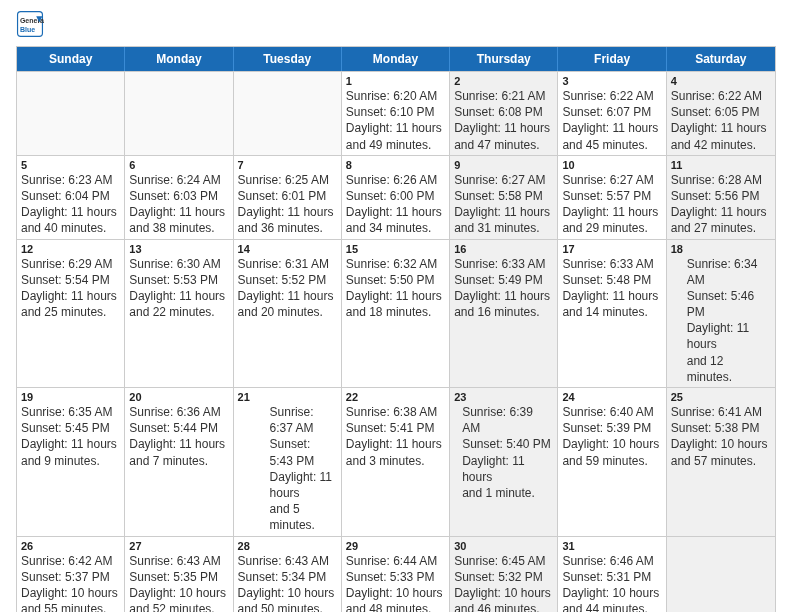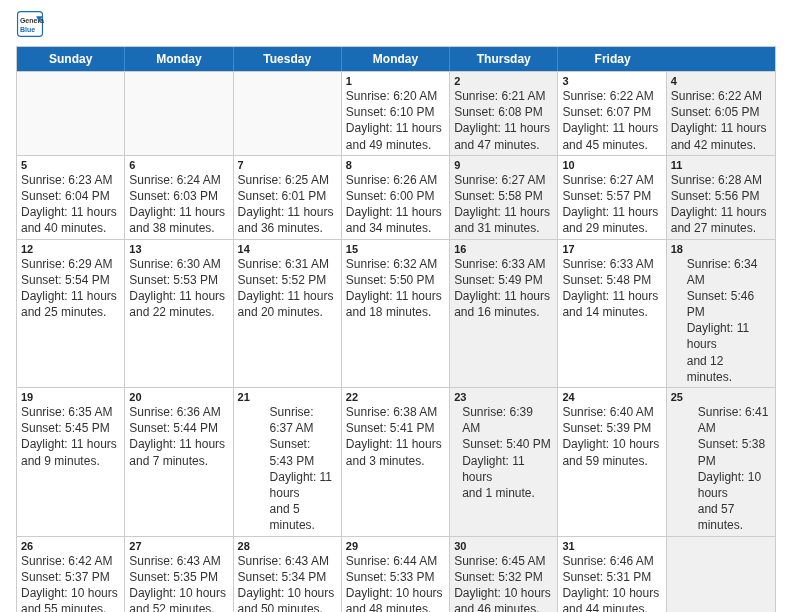--- a/index.html
+++ b/index.html
@@ -123,20 +123,21 @@
   </div>
 
   <div class="calendar">
     <div class="cal-header">
     <div class="cal-header-cell">Sunday</div>
         <div class="cal-header-cell">Monday</div>
         <div class="cal-header-cell">Tuesday</div>
         <div class="cal-header-cell">Monday</div>
         <div class="cal-header-cell">Thursday</div>
         <div class="cal-header-cell">Friday</div>
+        <div class="cal-header-cell">Saturday</div>
       </div>
     <div class="cal-body">
     <div class="cal-row">
           <div class="cal-cell empty"></div>
           <div class="cal-cell empty"></div>
           <div class="cal-cell empty"></div>
           <div class="cal-cell">
             <div class="day-num">1</div>
             <div class="cell-info" style="white-space: pre-line;">Sunrise: 6:20 AM
 Sunset: 6:10 PM
@@ -305,21 +306,21 @@
           </div>
           <div class="cal-cell">
             <div class="day-num">24</div>
             <div class="cell-info" style="white-space: pre-line;">Sunrise: 6:40 AM
 Sunset: 5:39 PM
 Daylight: 10 hours
 and 59 minutes.</div>
           </div>
           <div class="cal-cell shaded">
             <div class="day-num">25</div>
-            <div class="cell-info" style="white-space: pre-line; margin-left: 27px;">Sunrise: 6:41 AM
+            <div class="cell-info" style="white-space: pre-line;">Sunrise: 6:41 AM
 Sunset: 5:38 PM
 Daylight: 10 hours
 and 57 minutes.</div>
           </div>
         </div>
         <div class="cal-row">
           <div class="cal-cell">
             <div class="day-num">26</div>
             <div class="cell-info" style="white-space: pre-line;">Sunrise: 6:42 AM
 Sunset: 5:37 PM

